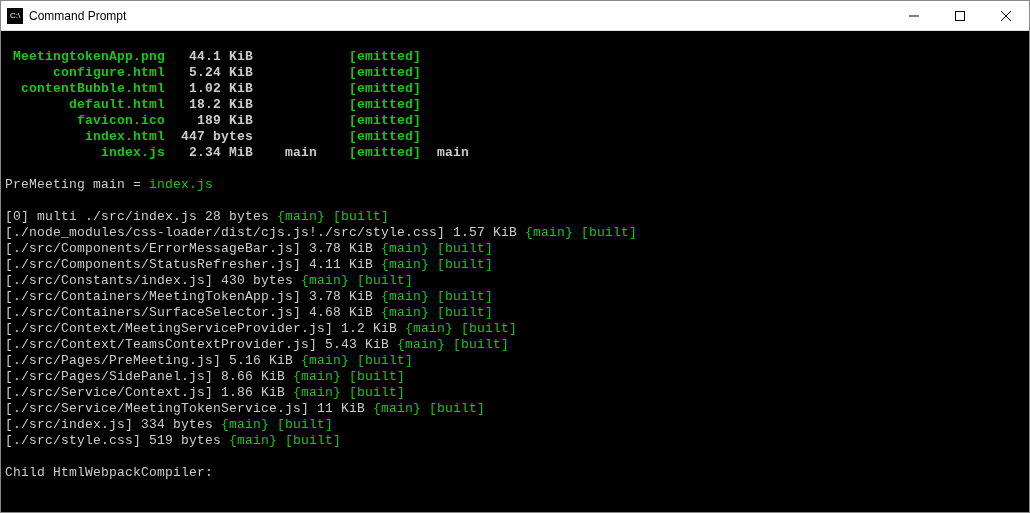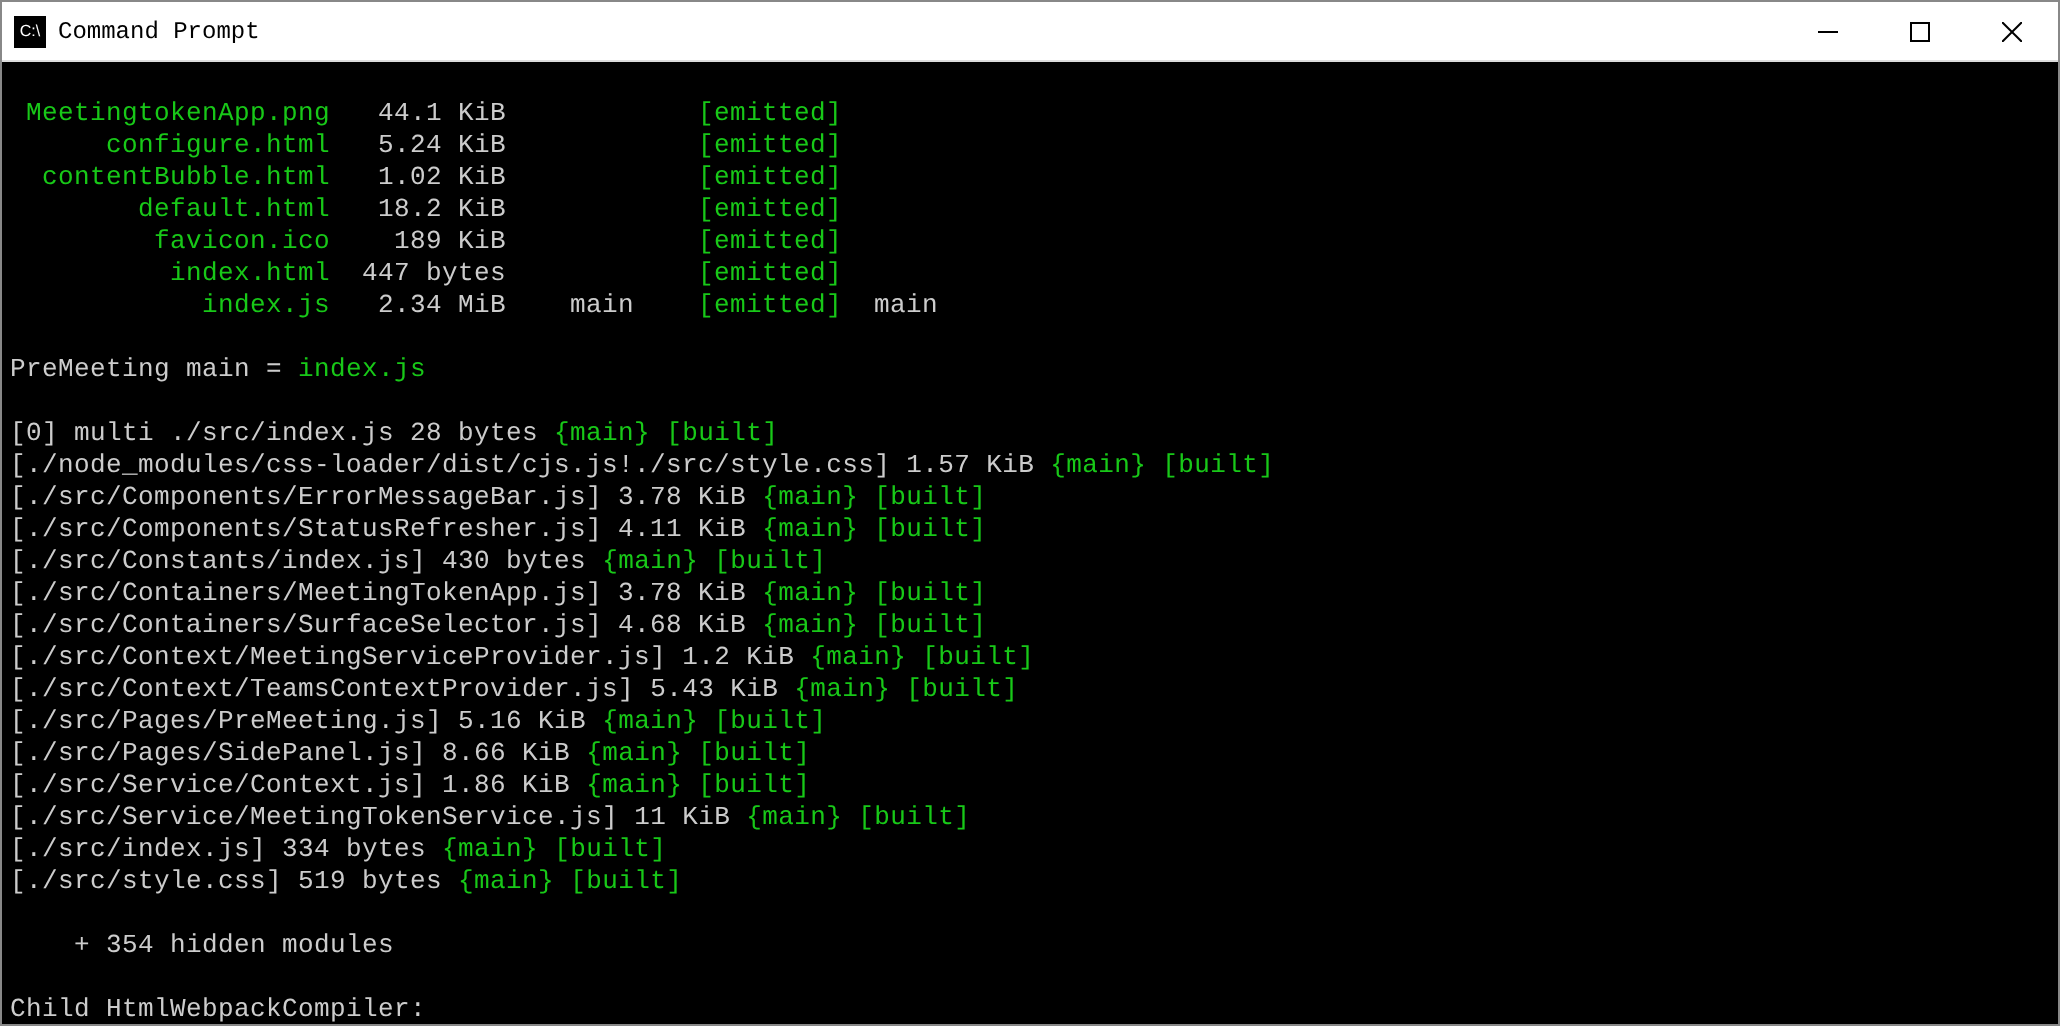--- a/index.html
+++ b/index.html
@@ -24,21 +24,21 @@
   height: 16px;
   margin: 0 6px;
   background: #000;
   display: flex;
   align-items: center;
   justify-content: center;
   color: #fff;
   font-size: 8px;
   font-family: sans-serif;
 }
-.title-text { font-family: Liberation Mono, monospace; font-size: 12px; color: #000; flex: 1; }
+.title-text { font-family: Liberation Sans, sans-serif; font-size: 12px; color: #000; flex: 1; }
 .win-btns { display: flex; height: 100%; }
 .win-btn {
   width: 46px;
   height: 100%;
   display: flex;
   align-items: center;
   justify-content: center;
   font-family: 'Segoe UI', sans-serif;
   font-size: 12px;
   cursor: pointer;
@@ -49,21 +49,21 @@
   color: #ccc;
   height: calc(100% - 30px);
   padding: 2px 4px;
   white-space: pre;
   overflow: hidden;
   line-height: 16px;
   letter-spacing: 0.2px;
 }
 .g { color: #18c818; }
 .w { color: #ccc; }
-.asset-row { display: flex; }
+.asset-row { display: flex; font-weight: bold; }
 .asset-name { width: 160px; text-align: right; color: #18c818; }
 .asset-size { width: 88px; text-align: right; color: #ccc; }
 .asset-chunks { width: 64px; text-align: right; color: #ccc; }
 .asset-emitted { color: #18c818; margin-left: 32px; }
 .asset-trail { color: #ccc; margin-left: 16px; }
 .module-line { }
 </style>
 </head>
 <body>
 
@@ -87,20 +87,19 @@
           <line x1="10" y1="0" x2="0" y2="10" stroke-width="1"></line>
         </svg>
     </div>
   </div>
 </div>
 
 <div class="terminal">
 <div id="assets"><div class="asset-row"><span class="asset-name">MeetingtokenApp.png</span><span class="asset-size">44.1 KiB</span><span class="asset-chunks"></span><span class="asset-emitted">[emitted]</span></div><div class="asset-row"><span class="asset-name">configure.html</span><span class="asset-size">5.24 KiB</span><span class="asset-chunks"></span><span class="asset-emitted">[emitted]</span></div><div class="asset-row"><span class="asset-name">contentBubble.html</span><span class="asset-size">1.02 KiB</span><span class="asset-chunks"></span><span class="asset-emitted">[emitted]</span></div><div class="asset-row"><span class="asset-name">default.html</span><span class="asset-size">18.2 KiB</span><span class="asset-chunks"></span><span class="asset-emitted">[emitted]</span></div><div class="asset-row"><span class="asset-name">favicon.ico</span><span class="asset-size">189 KiB</span><span class="asset-chunks"></span><span class="asset-emitted">[emitted]</span></div><div class="asset-row"><span class="asset-name">index.html</span><span class="asset-size">447 bytes</span><span class="asset-chunks"></span><span class="asset-emitted">[emitted]</span></div><div class="asset-row"><span class="asset-name">index.js</span><span class="asset-size">2.34 MiB</span><span class="asset-chunks">main</span><span class="asset-emitted">[emitted]</span><span class="asset-trail">main</span></div></div>
 <div><span class="w">PreMeeting main = </span><span class="g">index.js</span></div>
 <div id="modules"><div class="module-line"><span class="w">[0] multi ./src/index.js</span><span class="w"> 28 bytes </span><span class="g">{main}</span><span class="g"> [built]</span></div><div class="module-line"><span class="w">[./node_modules/css-loader/dist/cjs.js!./src/style.css]</span><span class="w"> 1.57 KiB </span><span class="g">{main}</span><span class="g"> [built]</span></div><div class="module-line"><span class="w">[./src/Components/ErrorMessageBar.js]</span><span class="w"> 3.78 KiB </span><span class="g">{main}</span><span class="g"> [built]</span></div><div class="module-line"><span class="w">[./src/Components/StatusRefresher.js]</span><span class="w"> 4.11 KiB </span><span class="g">{main}</span><span class="g"> [built]</span></div><div class="module-line"><span class="w">[./src/Constants/index.js]</span><span class="w"> 430 bytes </span><span class="g">{main}</span><span class="g"> [built]</span></div><div class="module-line"><span class="w">[./src/Containers/MeetingTokenApp.js]</span><span class="w"> 3.78 KiB </span><span class="g">{main}</span><span class="g"> [built]</span></div><div class="module-line"><span class="w">[./src/Containers/SurfaceSelector.js]</span><span class="w"> 4.68 KiB </span><span class="g">{main}</span><span class="g"> [built]</span></div><div class="module-line"><span class="w">[./src/Context/MeetingServiceProvider.js]</span><span class="w"> 1.2 KiB </span><span class="g">{main}</span><span class="g"> [built]</span></div><div class="module-line"><span class="w">[./src/Context/TeamsContextProvider.js]</span><span class="w"> 5.43 KiB </span><span class="g">{main}</span><span class="g"> [built]</span></div><div class="module-line"><span class="w">[./src/Pages/PreMeeting.js]</span><span class="w"> 5.16 KiB </span><span class="g">{main}</span><span class="g"> [built]</span></div><div class="module-line"><span class="w">[./src/Pages/SidePanel.js]</span><span class="w"> 8.66 KiB </span><span class="g">{main}</span><span class="g"> [built]</span></div><div class="module-line"><span class="w">[./src/Service/Context.js]</span><span class="w"> 1.86 KiB </span><span class="g">{main}</span><span class="g"> [built]</span></div><div class="module-line"><span class="w">[./src/Service/MeetingTokenService.js]</span><span class="w"> 11 KiB </span><span class="g">{main}</span><span class="g"> [built]</span></div><div class="module-line"><span class="w">[./src/index.js]</span><span class="w"> 334 bytes </span><span class="g">{main}</span><span class="g"> [built]</span></div><div class="module-line"><span class="w">[./src/style.css]</span><span class="w"> 519 bytes </span><span class="g">{main}</span><span class="g"> [built]</span></div></div>
-<div class="w">    + 354 hidden modules</div>
 <div class="w">Child HtmlWebpackCompiler:</div>
 
 
 
 
 
 </div>
 
 </body></html>

